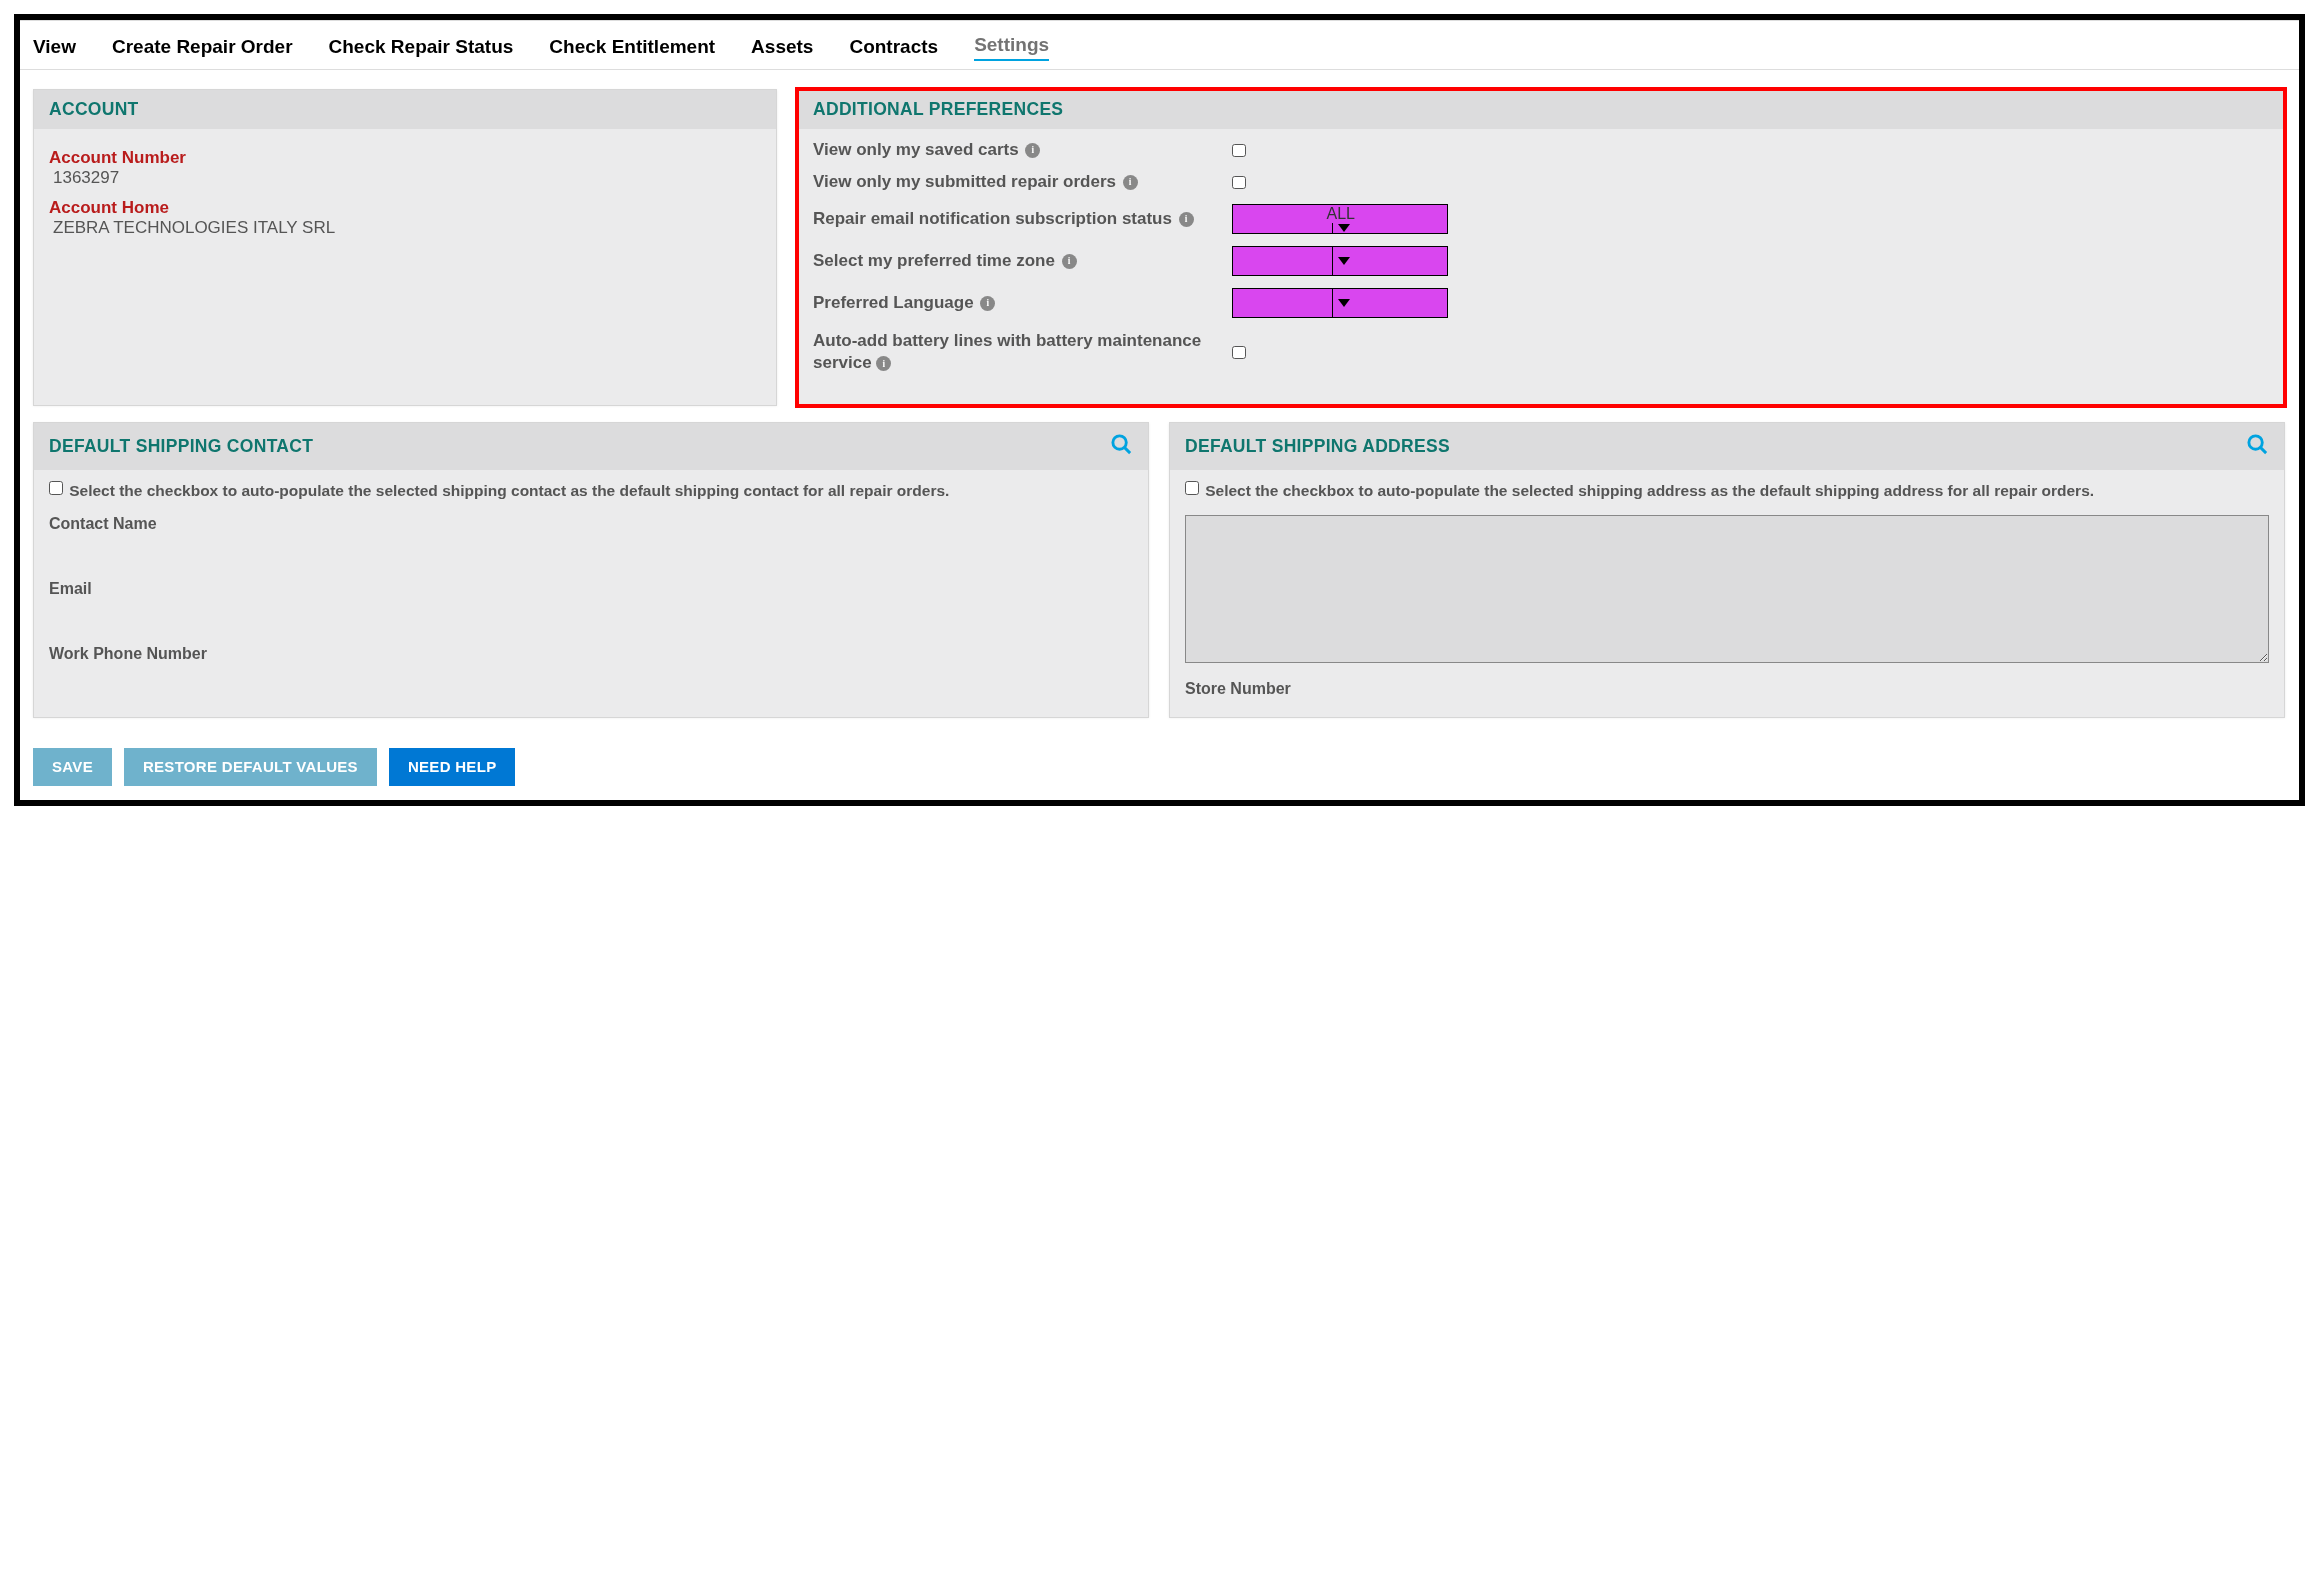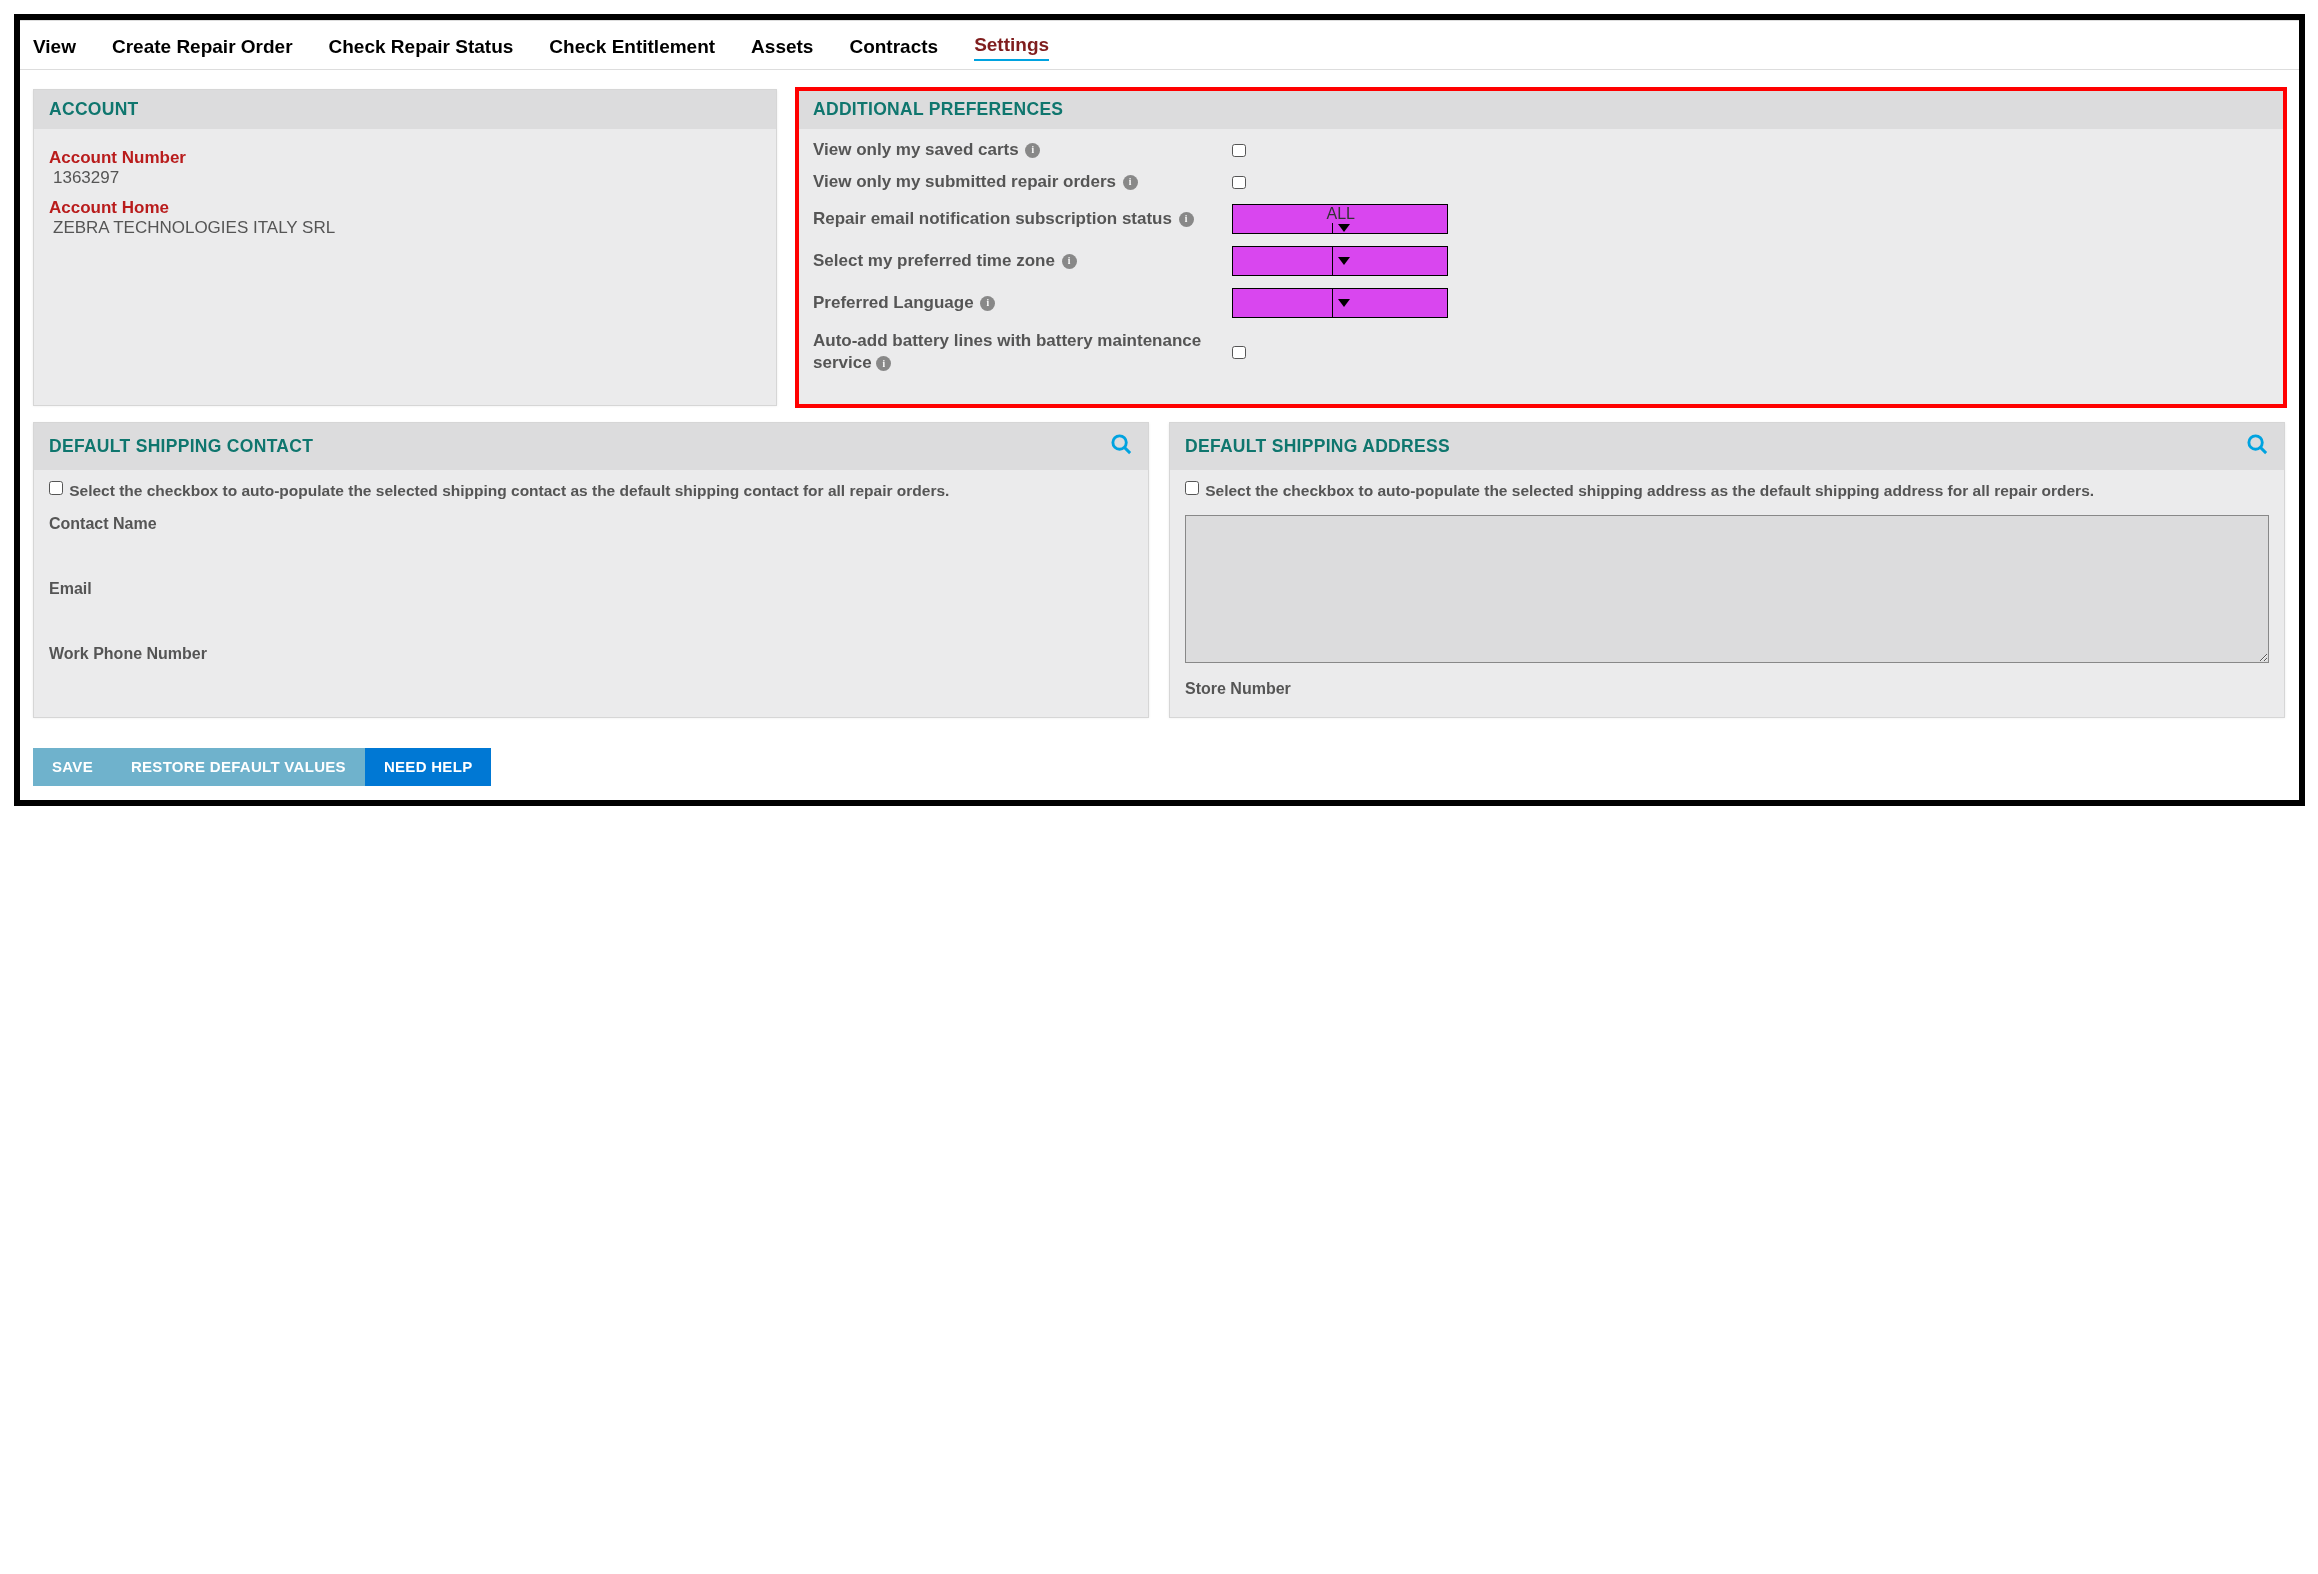--- a/index.html
+++ b/index.html
@@ -21,21 +21,21 @@
     gap: 36px;
     padding: 13.5px 13.5px 8px 13.5px;
     border-top: 0.7px solid #ddd;
     border-bottom: 0.7px solid #ddd;
     align-items: center;
     font-size: 19px;
     font-weight: bold;
   }
   .nav-item { color: #000; cursor: pointer; white-space: nowrap; }
   .nav-item.active {
-    color: #7f1d1d;
+    color: #737373;
     border-bottom: 2.7px solid #00a3e0;
     padding-bottom: 2.7px;
   }
   .content {
     padding: 19px 0 0 0;
     display: grid;
     grid-template-columns: 1fr 2fr;
     gap: 16px 20px;
   }
   .panel {
@@ -173,20 +173,21 @@
   }
   .plain-label {
     font-weight: bold;
     color: #555;
     font-size: 16px;
     margin-top: 17.5px;
   }
   .btn-row {
     grid-column: 1 / 3;
     display: flex;
+    gap: 12px;
     padding-top: 13.5px;
   }
   .btn {
     padding: 10.8px 19px;
     color: #fff;
     background: #6fb2cc;
     border: none;
     font-size: 15px;
     font-weight: bold;
     cursor: pointer;

